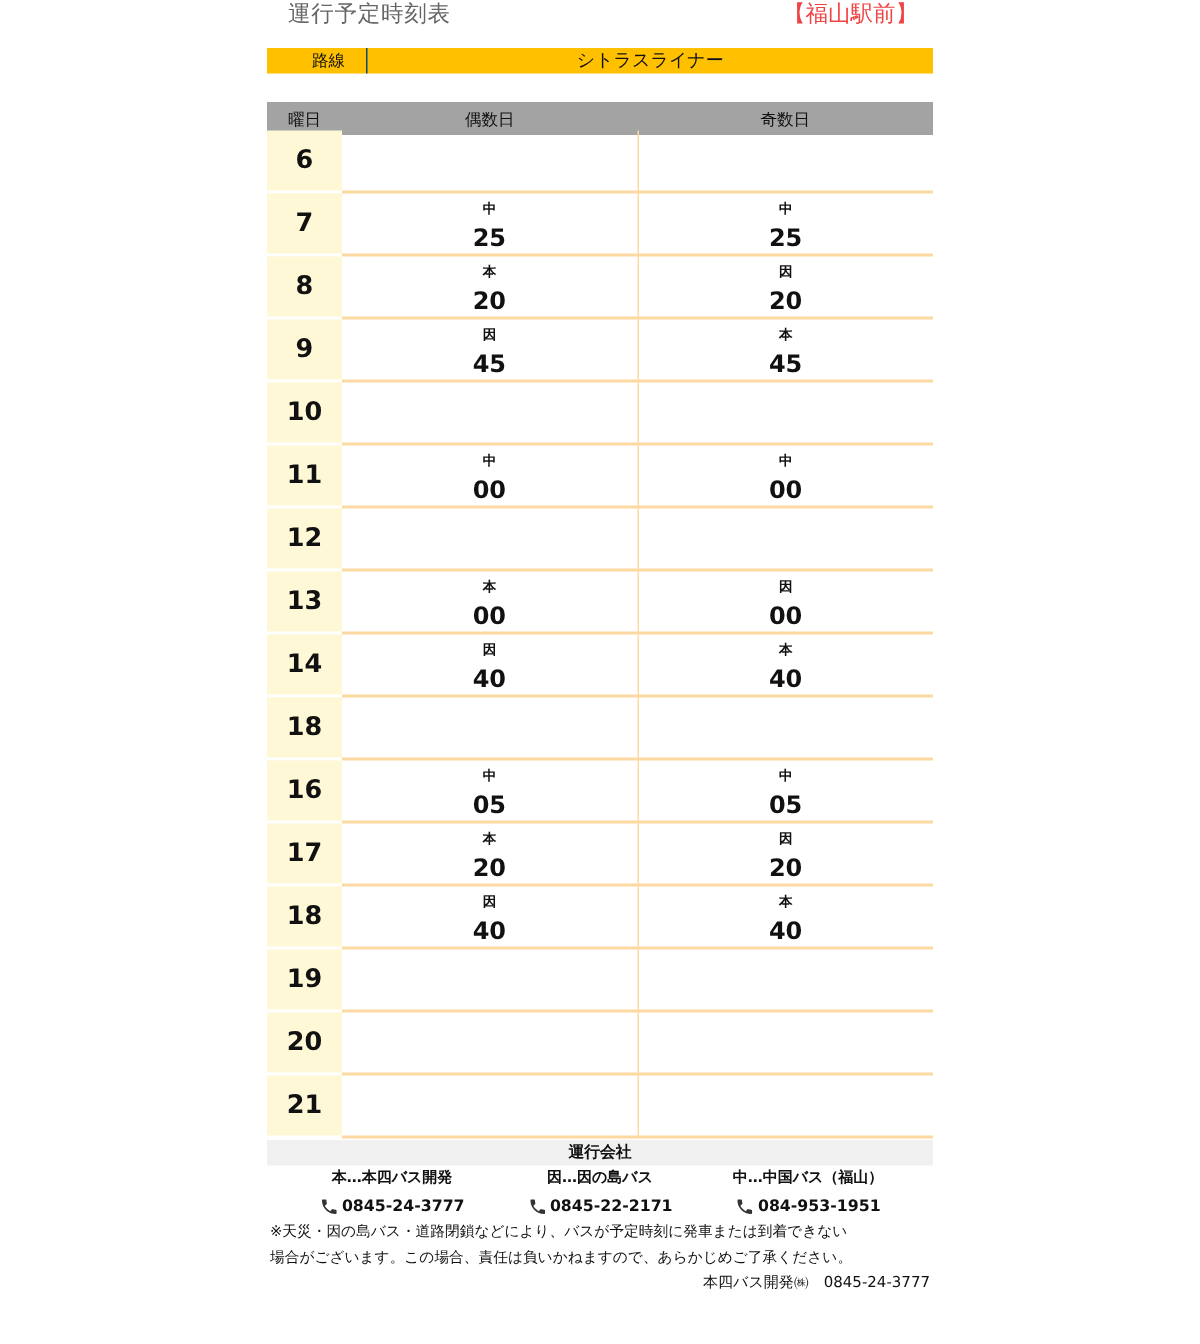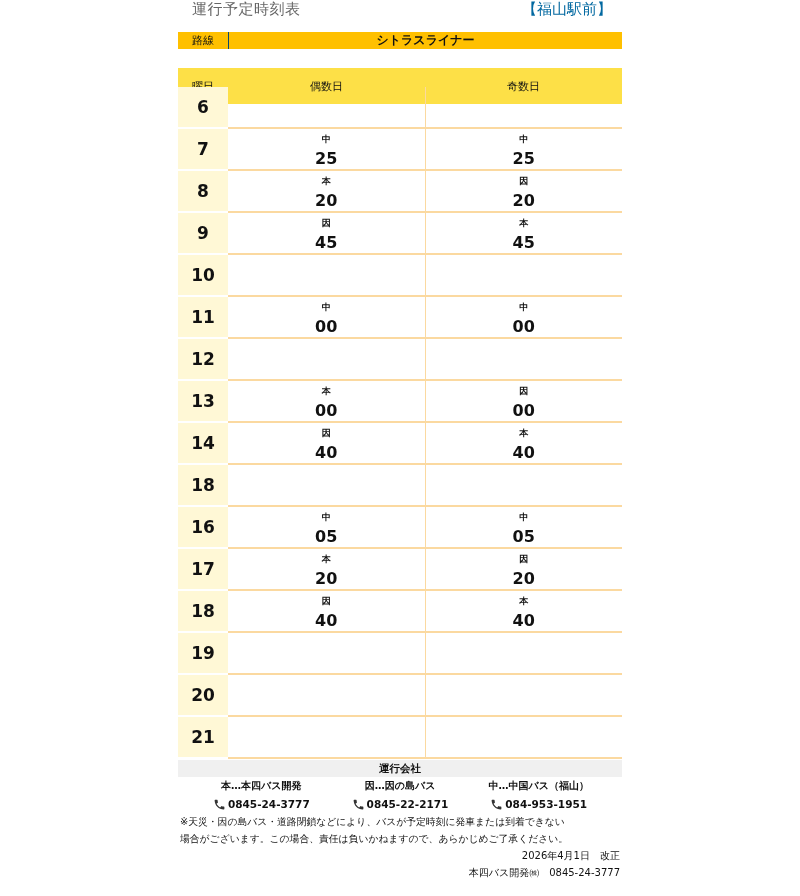--- a/index.html
+++ b/index.html
@@ -1,28 +1,28 @@
 <!DOCTYPE html>
 <html><head>
   <meta charset="utf-8">
   <style>
     html, body { margin: 0; padding: 0; background: #ffffff; }
     body { width: 800px; height: 896px; position: relative; overflow: hidden;
            font-family: "DejaVu Sans", "Liberation Sans", sans-serif; color: #111; }
     .page { position: absolute; left: 178px; top: 0; width: 444px; }
     .title-row { position: relative; height: 30px; }
     .doc-title { position: absolute; left: 14px; top: 0px; font-size: 15px; color: #666; letter-spacing: 0.5px; }
-    .stop-name { position: absolute; right: 10px; top: 0px; font-size: 15px; color: #0369a1; margin-left: 32px; }
+    .stop-name { position: absolute; right: 10px; top: 0px; font-size: 15px; color: #ef4444; margin-left: 32px; }
     .hdr { position: absolute; left: 0; width: 444px; display: flex; }
     .hdr .lbl { width: 50px; font-size: 11px; display: flex; align-items: center; justify-content: center; }
-    .hdr .val { flex: 1; display: flex; align-items: center; justify-content: center; font-weight: bold; font-size: 12px; }
+    .hdr .val { flex: 1; display: flex; align-items: center; justify-content: center; font-weight: normal; font-size: 12px; }
     .hdr-route { top: 32px; height: 17px; background: #ffc000; }
     .hdr-dest  { top: 50px; height: 17px; background: #ffc000; }
-    .hdr-route .lbl, .hdr-dest .lbl { border-right: 1px solid #0c4a6e; }
-    .hdr-day { top: 68px; height: 36px; background: #fde047; }
+    .hdr-route .lbl, .hdr-dest .lbl { border-right: 1px solid #0c4a6e; margin-left: 16px; }
+    .hdr-day { top: 68px; height: 22px; background: #a3a3a3; }
     .hdr-day .col { flex: 1; display: flex; align-items: center; justify-content: center; font-size: 11px; }
     .grid { position: absolute; left: 0; top: 87px; width: 444px; }
     .row { display: flex; height: 42px; }
     .hour { width: 50px; background: #fff8d6; display: flex; align-items: center; justify-content: center;
             font-weight: bold; font-size: 17px; border-bottom: 2px solid #ffffff; box-sizing: border-box; }
     .cell { flex: 1; border-bottom: 2px solid #fbd9a0; box-sizing: border-box; position: relative; }
     .cell.even { border-right: 1px solid #fbd9a0; }
     .cell .co { position: absolute; left: 0; right: 0; top: 4px; text-align: center; font-size: 9px; font-weight: bold; }
     .cell .mn { position: absolute; left: 0; right: 0; top: 20px; text-align: center; font-size: 16px; font-weight: bold; }
     .footer { position: absolute; left: 0; top: 760px; width: 444px; }
@@ -262,16 +262,15 @@
               <path fill="#333" d="M6.6 10.8c1.4 2.8 3.8 5.1 6.6 6.6l2.2-2.2c.3-.3.7-.4 1-.2 1.1.4 2.3.6 3.6.6.6 0 1 .4 1 1V20c0 .6-.4 1-1 1C10.6 21 3 13.4 3 4c0-.6.4-1 1-1h3.5c.6 0 1 .4 1 1 0 1.3.2 2.5.6 3.6.1.3 0 .7-.2 1l-2.3 2.2z"></path>
             </svg>
           <span>084-953-1951</span>
         </span>
       </div>
     </div>
     <div class="notice">
       <div>※天災・因の島バス・道路閉鎖などにより、バスが予定時刻に発車または到着できない</div>
       <div>場合がございます。この場合、責任は負いかねますので、あらかじめご了承ください。</div>
     </div>
-    <div class="revised">2026年4月1日　改正</div>
     <div class="issuer">本四バス開発㈱　0845-24-3777</div>
   </div>
 </div>
 
 </body></html>

